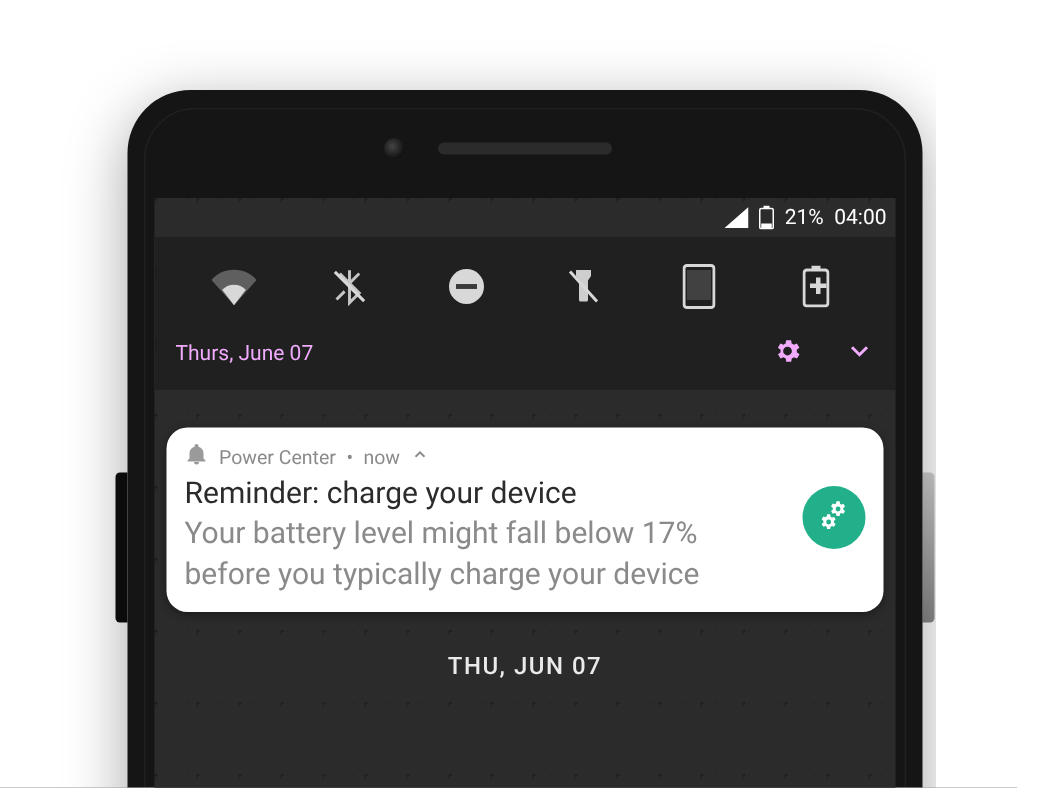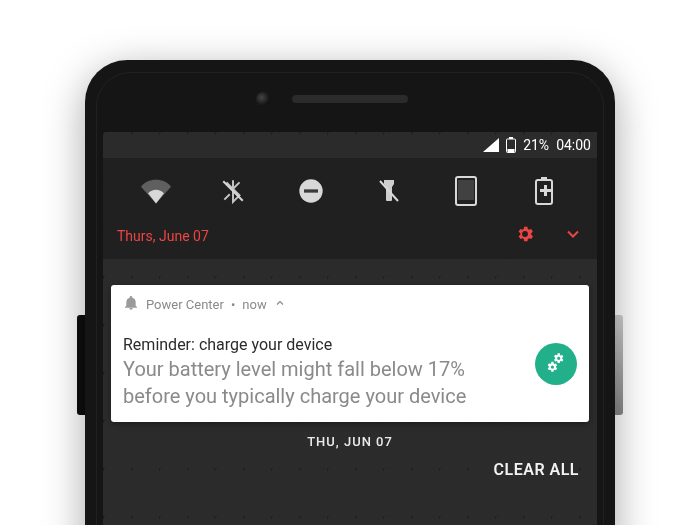--- a/index.html
+++ b/index.html
@@ -6,21 +6,21 @@
     margin: 0;
     padding: 0;
     width: 700px;
     height: 525px;
     background: #ffffff;
     font-family: Roboto, "Helvetica Neue", Arial, sans-serif;
     overflow: hidden;
   }
   .stage {
     position: relative;
-    width: 700px;
+    width: 624px;
     height: 525px;
     overflow: hidden;
   }
   .phone {
     position: absolute;
     left: 85px;
     top: 60px;
     width: 530px;
     height: 780px;
     background: #151515;
@@ -102,21 +102,21 @@
     gap: 7px;
     color: #fff;
     font-size: 14px;
   }
   .status-bar svg { display: block; }
   .big-date {
     position: absolute;
     left: 0; right: 0; top: 302px;
     text-align: center;
     color: #eaeaea;
-    font-size: 13px;
+    font-size: 16px;
     letter-spacing: 1px;
     font-weight: 500;
   }
   .clear-all {
     position: absolute;
     right: 18px;
     top: 328px;
     color: #f2f2f2;
     font-weight: 600;
     letter-spacing: 0.5px;
@@ -139,53 +139,53 @@
   .qs-tile {
     width: 38px; height: 38px;
     display: flex; align-items: center; justify-content: center;
     color: #d8d8d8;
   }
   .qs-meta {
     display: flex;
     align-items: center;
     justify-content: space-between;
     padding: 4px 14px 8px 14px;
-    color: #ef4444;
+    color: #f0abfc;
     font-size: 14px;
   }
   .qs-meta-right {
     display: flex;
     align-items: center;
     gap: 28px;
   }
   
   .notif {
     position: absolute;
     left: 8px; right: 8px; top: 153px;
     background: #fff;
-    border-radius: 3px;
+    border-radius: 14px;
     box-shadow: 0 2px 6px rgba(0,0,0,0.35);
     padding: 10px 12px 12px 12px;
   }
   .notif-header {
     display: flex;
     align-items: center;
     gap: 7px;
     color: #8a8a8a;
     font-size: 13px;
   }
   .notif-header .bell { color: #9a9a9a; }
   .notif-body {
     position: relative;
     padding-right: 56px;
   }
   .notif-title {
-    margin-top: 21px;
+    margin-top: 1px;
     color: #2b2b2b;
-    font-size: 16px;
+    font-size: 20px;
   }
   .notif-text {
     margin-top: 2px;
     color: #8a8a8a;
     font-size: 20px;
     line-height: 1.35;
   }
   .notif-icon {
     position: absolute;
     right: 0;
@@ -310,15 +310,14 @@
               <path d="M11.3 6.2a3.8 3.8 0 0 0 0 .9l-1.1.9 1 1.7 1.3-.5a3.9 3.9 0 0 0 .8.5l.2 1.4h2l.2-1.4a3.9 3.9 0 0 0 .8-.5l1.3.5 1-1.7-1.1-.9a3.8 3.8 0 0 0 0-.9l1.1-.9-1-1.7-1.3.5a3.9 3.9 0 0 0-.8-.5L15.5 2h-2l-.2 1.4a3.9 3.9 0 0 0-.8.5l-1.3-.5-1 1.7Zm3.2-.9a1.5 1.5 0 1 1-1.5 1.5 1.5 1.5 0 0 1 1.5-1.5Z"></path>
               <path d="M5.5 14.2a3.8 3.8 0 0 0 0 .9l-1.1.9 1 1.7 1.3-.5a3.9 3.9 0 0 0 .8.5l.2 1.4h2l.2-1.4a3.9 3.9 0 0 0 .8-.5l1.3.5 1-1.7-1.1-.9a3.8 3.8 0 0 0 0-.9l1.1-.9-1-1.7-1.3.5a3.9 3.9 0 0 0-.8-.5L9.7 10h-2l-.2 1.4a3.9 3.9 0 0 0-.8.5l-1.3-.5-1 1.7Zm3.2-.9a1.5 1.5 0 1 1-1.5 1.5 1.5 1.5 0 0 1 1.5-1.5Z"></path>
             </g>
           </svg>
         </div>
       </div>
     </div>
 
     <div class="big-date">THU, JUN 07</div>
 
-    <div class="clear-all">CLEAR ALL</div>
   </div>
 </div>
 
 </body></html>

